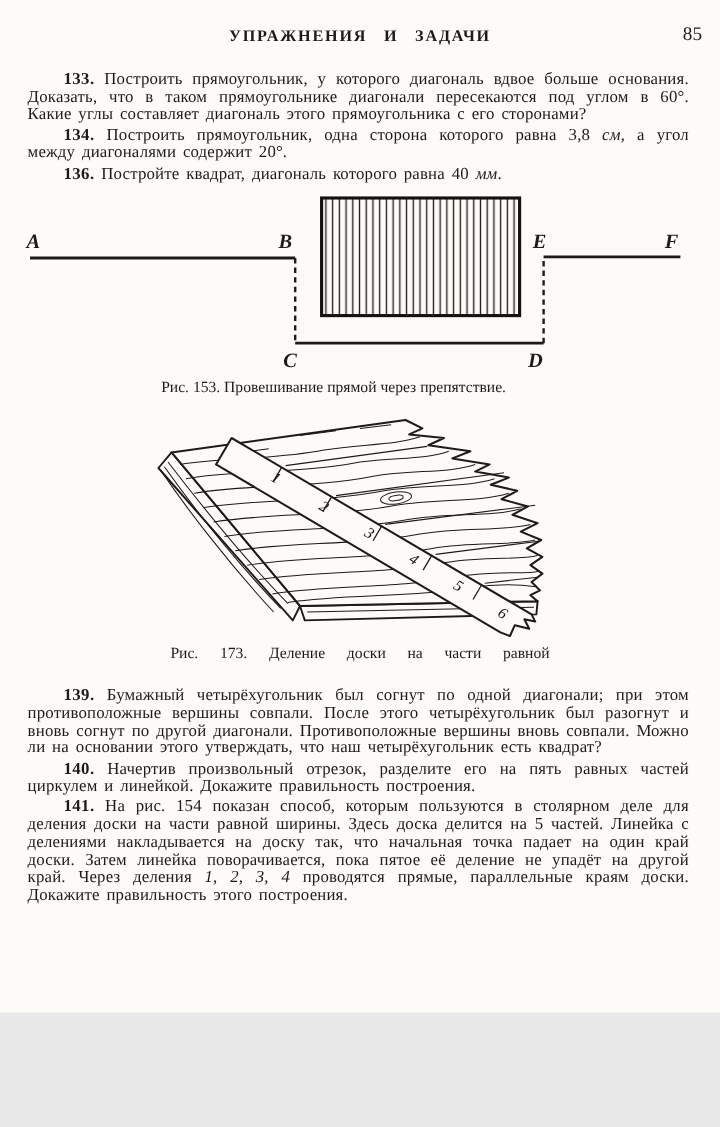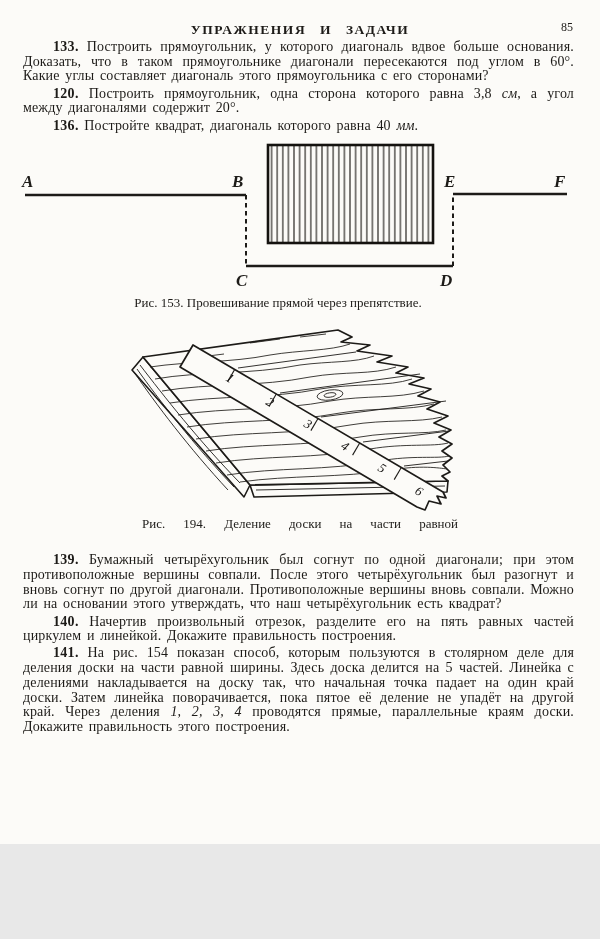--- a/index.html
+++ b/index.html
@@ -13,31 +13,31 @@
     margin:0 auto;
   }
   
   .hdr{position:relative;height:18px;padding-top:22px;}
   .hdr-title{
     position:absolute;left:0;right:0;top:22px;
     text-align:center;
     font-weight:bold;font-size:13.5px;letter-spacing:1.5px;word-spacing:9px;
   }
   .hdr-page{
-    position:absolute;right:27px;top:20px;
-    font-size:12px;
+    position:absolute;right:15px;top:20px;
+    font-size:16px;
   }
   
   .text-block{
     padding:0 26px 0 23px;
     font-size:14px;line-height:14.7px;
     text-align:justify;
     word-spacing:2px;letter-spacing:.15px;
   }
-  .text-block.top{margin-top:0;}
+  .text-block.top{margin-top:20px;}
   .text-block.bottom{margin-top:22px;}
   .text-block p{margin:0 0 2.5px 0;text-indent:30px;}
   .ex-num{font-weight:bold;letter-spacing:.3px;}
   .it{font-style:italic;}
   
   .fig153-svg{display:block;margin-top:7px;}
   .fig-caption{
     font-size:13px;line-height:15px;
     margin-top:5px;
     text-align:center;
@@ -63,21 +63,21 @@
 
 <div class="page">
 
   <div class="hdr">
     <div class="hdr-title">УПРАЖНЕНИЯ И ЗАДАЧИ</div>
     <div class="hdr-page">85</div>
   </div>
 
   <div class="text-block top">
       <p><b class="ex-num">133.</b> <span>Построить прямоугольник, у которого диагональ вдвое больше основания. Доказать, что в таком прямоугольнике диагонали пересекаются под углом в 60°. Какие углы составляет диагональ этого прямоугольника с его сторонами?</span></p>
-      <p><b class="ex-num">120.</b> <span>Построить прямоугольник, одна сторона которого равна 3,8 </span><span class="it">см</span><span>, а угол между диагоналями содержит 20°.</span></p>
+      <p><b class="ex-num">134.</b> <span>Построить прямоугольник, одна сторона которого равна 3,8 </span><span class="it">см</span><span>, а угол между диагоналями содержит 20°.</span></p>
       <p><b class="ex-num">136.</b> <span>Постройте квадрат, диагональ которого равна 40 </span><span class="it">мм</span><span>.</span></p>
     </div>
 
   <svg class="fig153-svg" width="600" height="150" viewBox="0 0 600 150">
     <g stroke="#1d1b18" fill="none">
       <line x1="25" y1="55" x2="246" y2="55" stroke-width="2.3"></line>
       <line x1="246" y1="55" x2="246" y2="126" stroke-width="2" stroke-dasharray="4.5,3.5"></line>
       <line x1="246" y1="126" x2="453" y2="126" stroke-width="2.3"></line>
       <line x1="453" y1="126" x2="453" y2="54" stroke-width="2" stroke-dasharray="4.5,3.5"></line>
       <line x1="453" y1="54" x2="567" y2="54" stroke-width="2.3"></line>
@@ -150,21 +150,21 @@
     <g>
       <text class="ruler-num" x="225" y="57" transform="rotate(32 225 57)">1</text>
       <text class="ruler-num" x="265" y="81" transform="rotate(32 265 81)">2</text>
       <text class="ruler-num" x="303" y="103" transform="rotate(32 303 103)">3</text>
       <text class="ruler-num" x="340" y="125" transform="rotate(32 340 125)">4</text>
       <text class="ruler-num" x="377" y="147" transform="rotate(32 377 147)">5</text>
       <text class="ruler-num" x="414" y="170" transform="rotate(32 414 170)">6</text>
     </g>
   </svg>
   <div class="fig154-cap">
-    <div class="cap-line">Рис. 194. Деление доски на части равной</div>
+    <div class="cap-line">Рис. 173. Деление доски на части равной</div>
   </div>
 
   <div class="text-block bottom">
       <p><b class="ex-num">139.</b> <span>Бумажный четырёхугольник был согнут по одной диагонали; при этом противоположные вершины совпали. После этого четырёхугольник был разогнут и вновь согнут по другой диагонали. Противоположные вершины вновь совпали. Можно ли на основании этого утверждать, что наш четырёхугольник есть квадрат?</span></p>
       <p><b class="ex-num">140.</b> <span>Начертив произвольный отрезок, разделите его на пять равных частей циркулем и линейкой. Докажите правильность построения.</span></p>
       <p><b class="ex-num">141.</b> <span>На рис. 154 показан способ, которым пользуются в столярном деле для деления доски на части равной ширины. Здесь доска делится на 5 частей. Линейка с делениями накладывается на доску так, что начальная точка падает на один край доски. Затем линейка поворачивается, пока пятое её деление не упадёт на другой край. Через деления </span><span class="it">1, 2, 3, 4</span><span> проводятся прямые, параллельные краям доски. Докажите правильность этого построения.</span></p>
     </div>
 
 </div>
 

